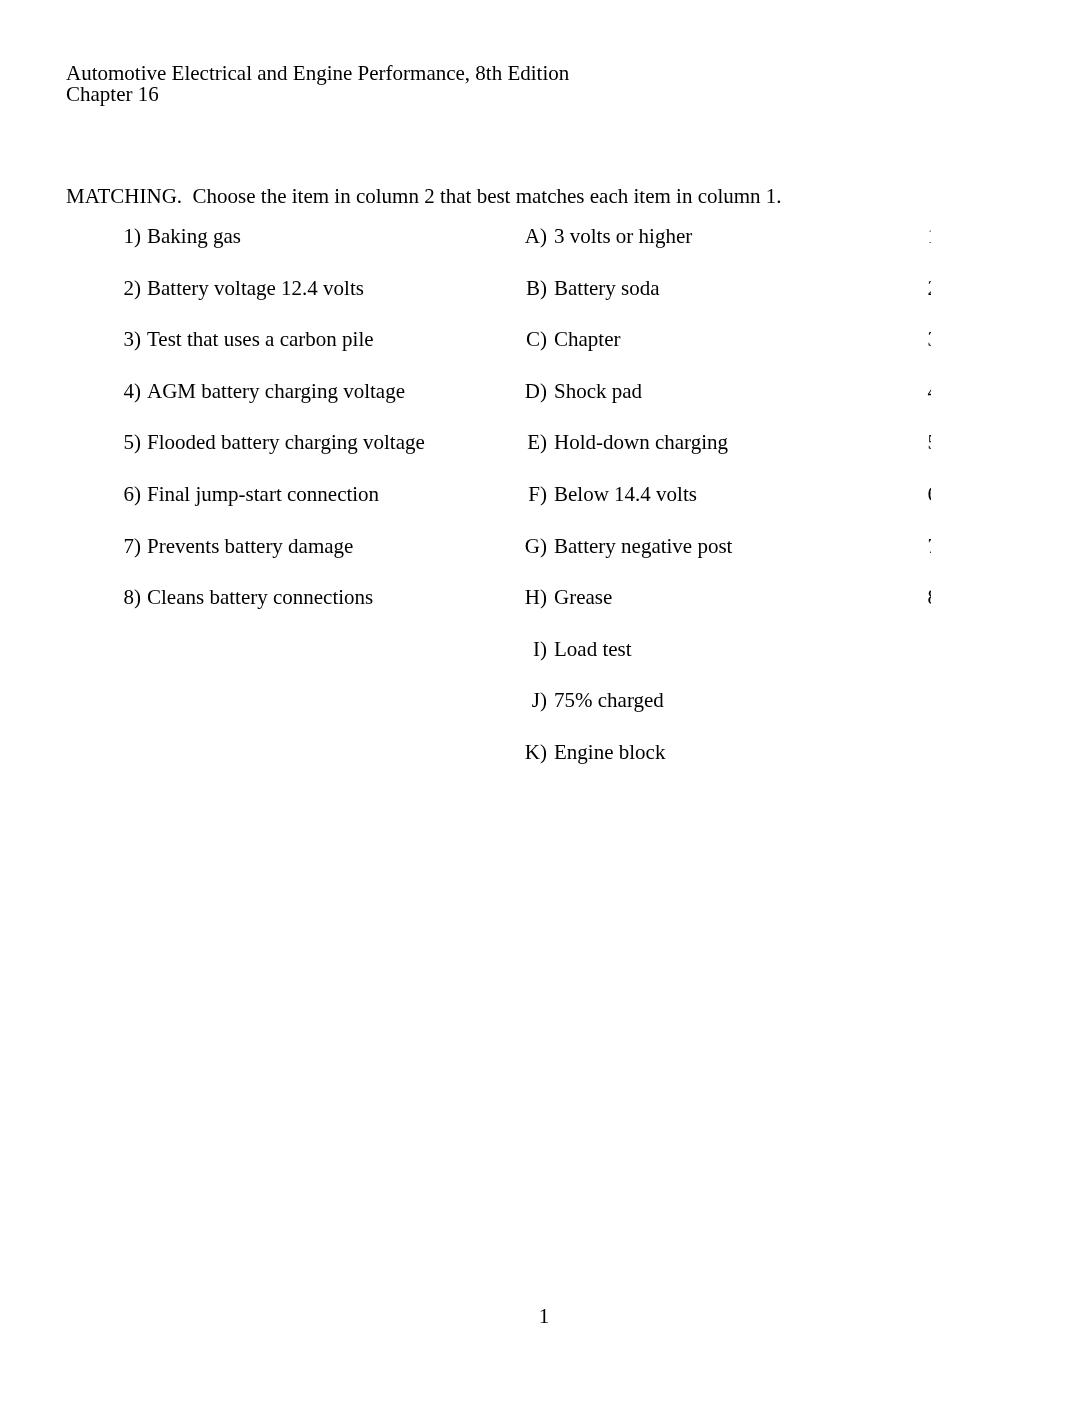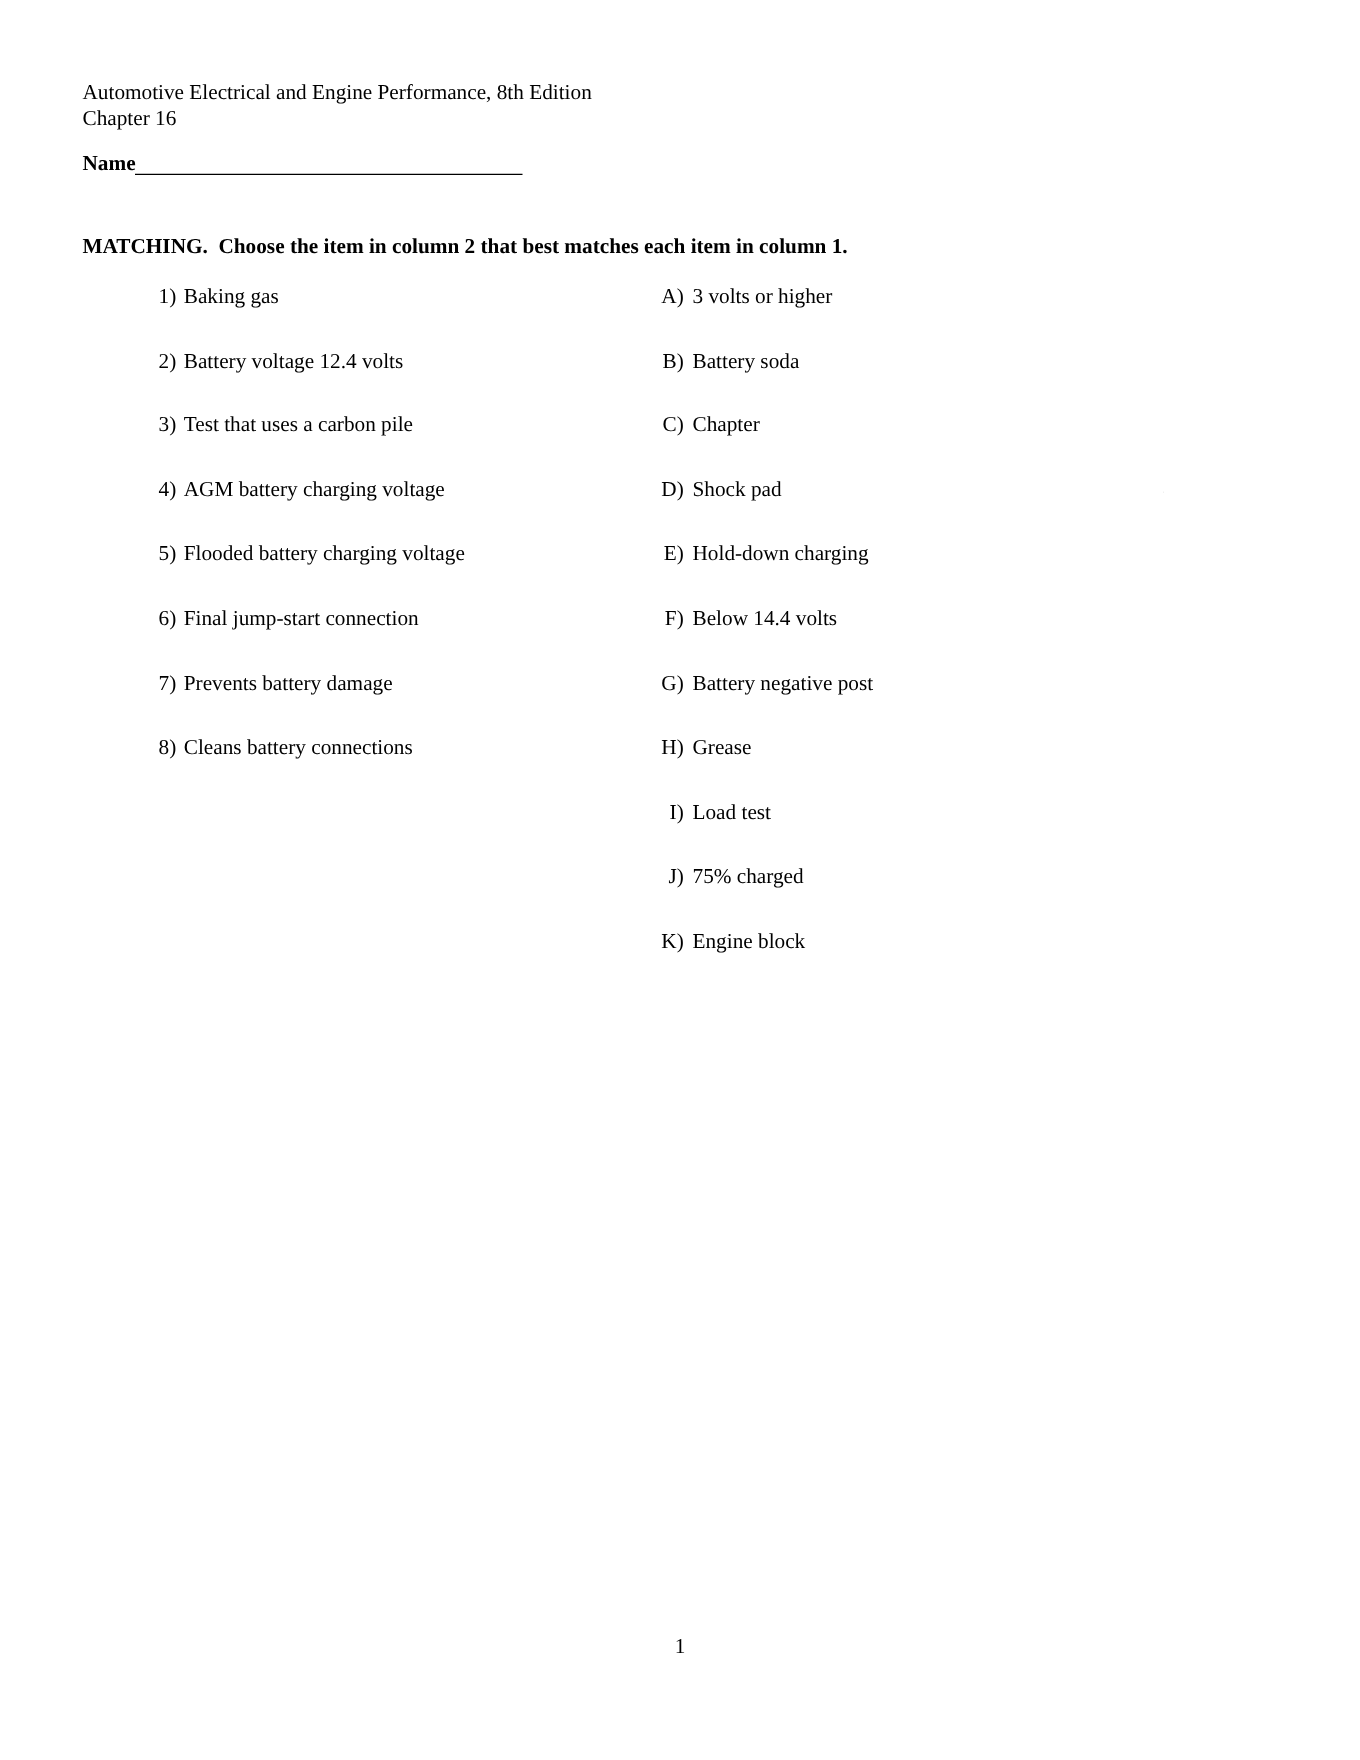--- a/index.html
+++ b/index.html
@@ -7,21 +7,21 @@
     padding: 0;
     background: #ffffff;
   }
   .page {
     position: relative;
     width: 920px;
     height: 1408px;
     background: #ffffff;
     color: #000000;
     font-family: "Liberation Serif", "DejaVu Serif", serif;
-    font-size: 17px;
+    font-size: 21px;
     line-height: 21px;
     overflow: hidden;
     padding-left: 11px;
   }
   .header {
     position: absolute;
     left: 66px;
     top: 63px;
   }
   .name-row {
@@ -34,21 +34,21 @@
     display: inline-block;
     width: 310px;
     height: 4px;
     border-bottom: 1.5px solid #000000;
     margin-bottom: -4px;
   }
   .instructions {
     position: absolute;
     left: 66px;
     top: 186px;
-    font-weight: 700;
+    font-weight: 400;
     white-space: pre-wrap;
   }
   .grid {
     position: absolute;
     left: 0;
     top: 226px;
     width: 1088px;
   }
   .mrow {
     position: relative;
@@ -98,23 +98,20 @@
 </head>
 <body>
 
 <div class="page">
 
   <div class="header">
     <div>Automotive Electrical and Engine Performance, 8th Edition</div>
     <div>Chapter 16</div>
   </div>
 
-  <div class="name-row">
-    <span class="name-label">Name</span><span class="name-line"></span>
-  </div>
 
   <div class="instructions">MATCHING.  Choose the item in column 2 that best matches each item in column 1.</div>
 
   <div class="grid">
 
     <div class="mrow">
       <div class="cell-c1">
         <span class="c1-label">1)</span>
         <span>Baking gas</span>
       </div>

